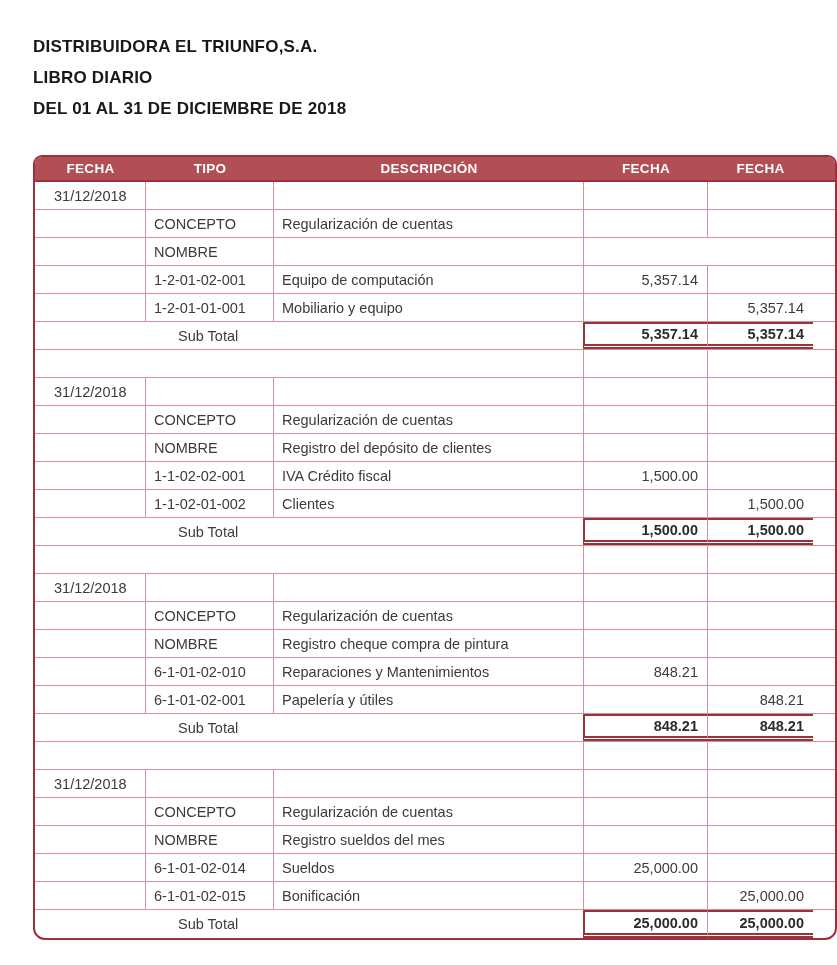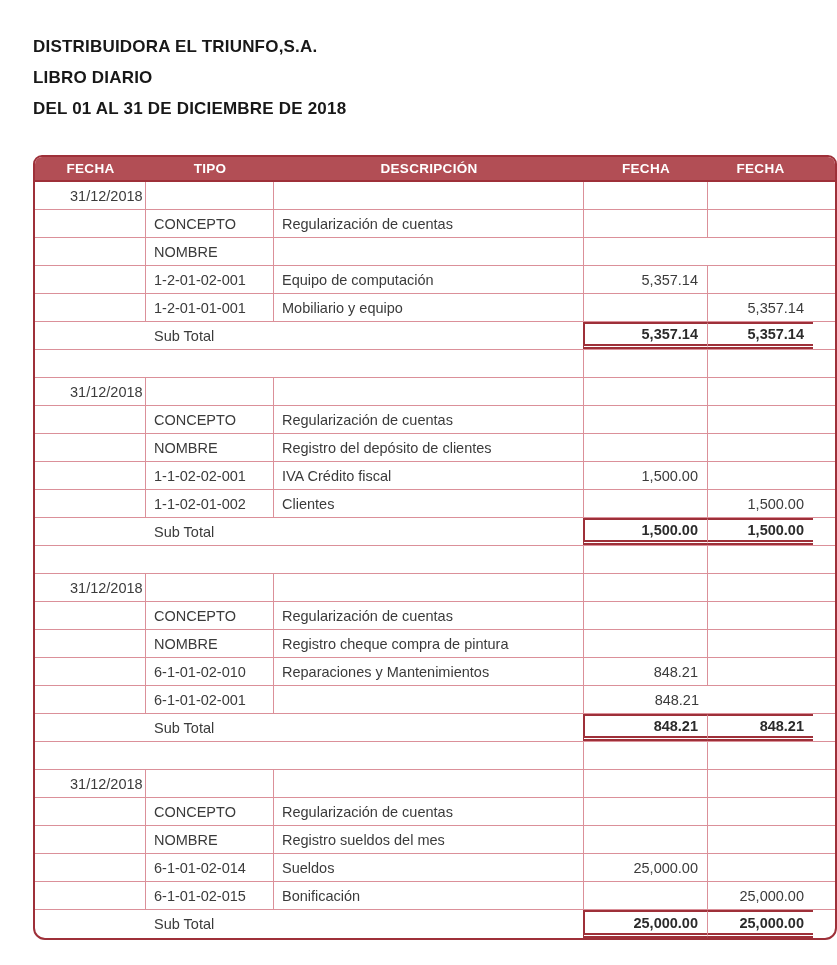--- a/index.html
+++ b/index.html
@@ -18,23 +18,23 @@
        border-radius:9px 9px 12px 12px;overflow:hidden;background:#fff;}
   .thead{display:grid;grid-template-columns:111px 128px 310px 124px 105px;height:25px;
          background:var(--header-bg);border-bottom:2px solid var(--border-dark);}
   .th{color:#fff;font-size:13.5px;font-weight:bold;display:flex;align-items:center;justify-content:center;letter-spacing:.3px;}
   .row{display:grid;grid-template-columns:111px 128px 310px 124px 105px;height:28px;border-bottom:1px solid var(--grid-line);}
   .row.sub,.row.spacer{grid-template-columns:549px 124px 105px;}
   .row.last{border-bottom:none;}
   .c{display:flex;align-items:center;font-size:14.5px;color:var(--text-body);
      padding:0 8px;border-right:1px solid var(--grid-line);overflow:hidden;white-space:nowrap;}
   .c:last-child{border-right:none;}
-  .c.date{padding-left:19px;margin-left:16px;}
+  .c.date{padding-left:19px;}
   .c.num{justify-content:flex-end;padding-right:9px;}
-  .sub .merged{padding-left:119px;}
+  .sub .merged{padding-left:119px;margin-left:24px;}
   .sub .stot{justify-content:flex-end;padding-right:9px;font-weight:bold;color:#2b2b2b;
              border-top:2px solid var(--border-dark);border-bottom:5px double var(--border-dark);}
   .sub .stot.debe{border-left:2px solid var(--border-dark);margin-left:-1px;}
   .spacer .c{border-right:1px solid var(--grid-line);}
   .spacer .c:last-child{border-right:none;}
 </style>
 </head>
 <body>
 
 <div class="page">
@@ -170,20 +170,21 @@
     <div class="row">
       <div class="c"></div>
       <div class="c">6-1-01-02-010</div>
       <div class="c">Reparaciones y Mantenimientos</div>
       <div class="c num">848.21</div>
       <div class="c num"></div>
     </div>
     <div class="row">
       <div class="c"></div>
       <div class="c">6-1-01-02-001</div>
+      <div class="c">Papelería y útiles</div>
       <div class="c num"></div>
       <div class="c num">848.21</div>
     </div>
     <div class="row sub">
       <div class="c merged">Sub Total</div>
       <div class="c stot debe">848.21</div>
       <div class="c stot">848.21</div>
     </div>
     <div class="row spacer">
       <div class="c"></div>

